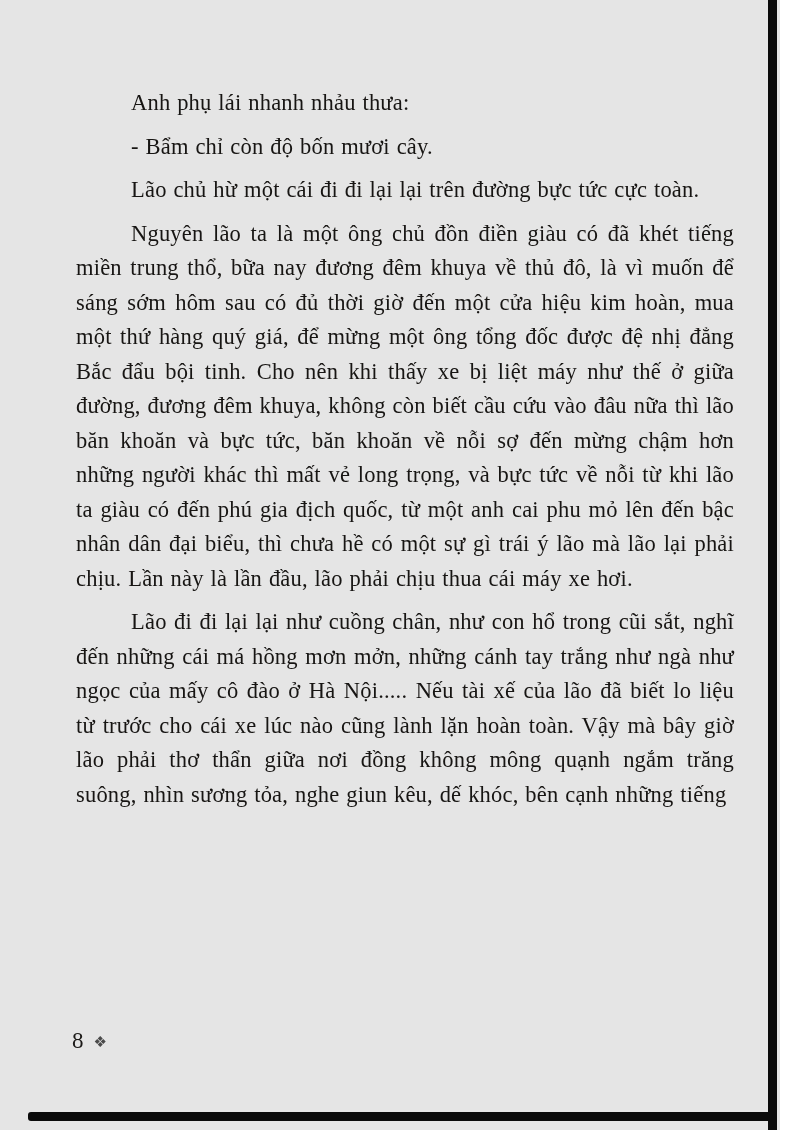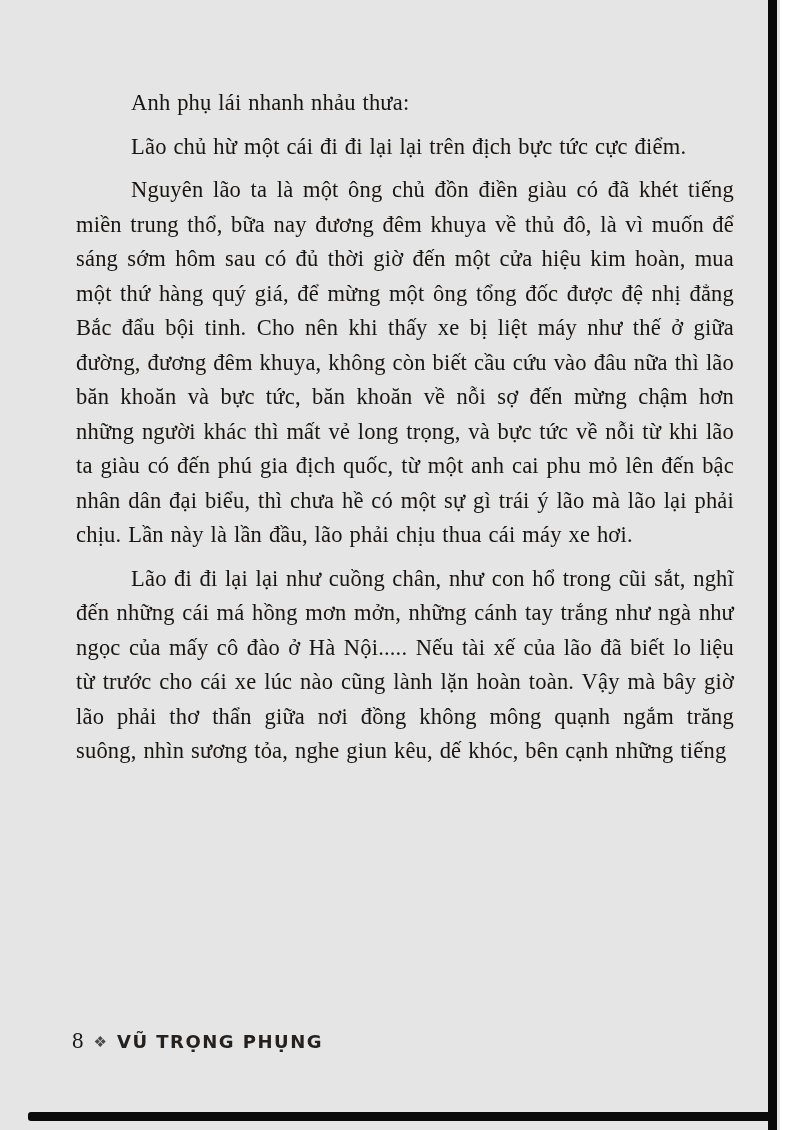--- a/index.html
+++ b/index.html
@@ -74,27 +74,27 @@
     border-radius: 3px 0 0 3px;
   }
 </style>
 </head>
 <body>
 
 <div class="page">
 
   <div class="text-block">
     <p>Anh phụ lái nhanh nhảu thưa:</p>
-    <p>Lão chủ hừ một cái đi đi lại lại trên địch bực tức cực điểm.</p>
+    <p>- Bẩm chỉ còn độ bốn mươi cây.</p>
+    <p>Lão chủ hừ một cái đi đi lại lại trên đường bực tức cực toàn.</p>
     <p>Nguyên lão ta là một ông chủ đồn điền giàu có đã khét tiếng miền trung thổ, bữa nay đương đêm khuya về thủ đô, là vì muốn để sáng sớm hôm sau có đủ thời giờ đến một cửa hiệu kim hoàn, mua một thứ hàng quý giá, để mừng một ông tổng đốc được đệ nhị đẳng Bắc đẩu bội tinh. Cho nên khi thấy xe bị liệt máy như thế ở giữa đường, đương đêm khuya, không còn biết cầu cứu vào đâu nữa thì lão băn khoăn và bực tức, băn khoăn về nỗi sợ đến mừng chậm hơn những người khác thì mất vẻ long trọng, và bực tức về nỗi từ khi lão ta giàu có đến phú gia địch quốc, từ một anh cai phu mỏ lên đến bậc nhân dân đại biểu, thì chưa hề có một sự gì trái ý lão mà lão lại phải chịu. Lần này là lần đầu, lão phải chịu thua cái máy xe hơi.</p>
     <p>Lão đi đi lại lại như cuồng chân, như con hổ trong cũi sắt, nghĩ đến những cái má hồng mơn mởn, những cánh tay trắng như ngà như ngọc của mấy cô đào ở Hà Nội..... Nếu tài xế của lão đã biết lo liệu từ trước cho cái xe lúc nào cũng lành lặn hoàn toàn. Vậy mà bây giờ lão phải thơ thẩn giữa nơi đồng không mông quạnh ngắm trăng suông, nhìn sương tỏa, nghe giun kêu, dế khóc, bên cạnh những tiếng</p>
   </div>
 
   <div class="footer">
     <span class="pagenum">8</span>
     <span class="ornament">❖</span>
-    <span class="author">VŨ TRỌNG PHỤNG</span>
   </div>
 
   <div class="edge-right"></div>
   <div class="edge-bottom"></div>
 
 </div>
 
 </body></html>

